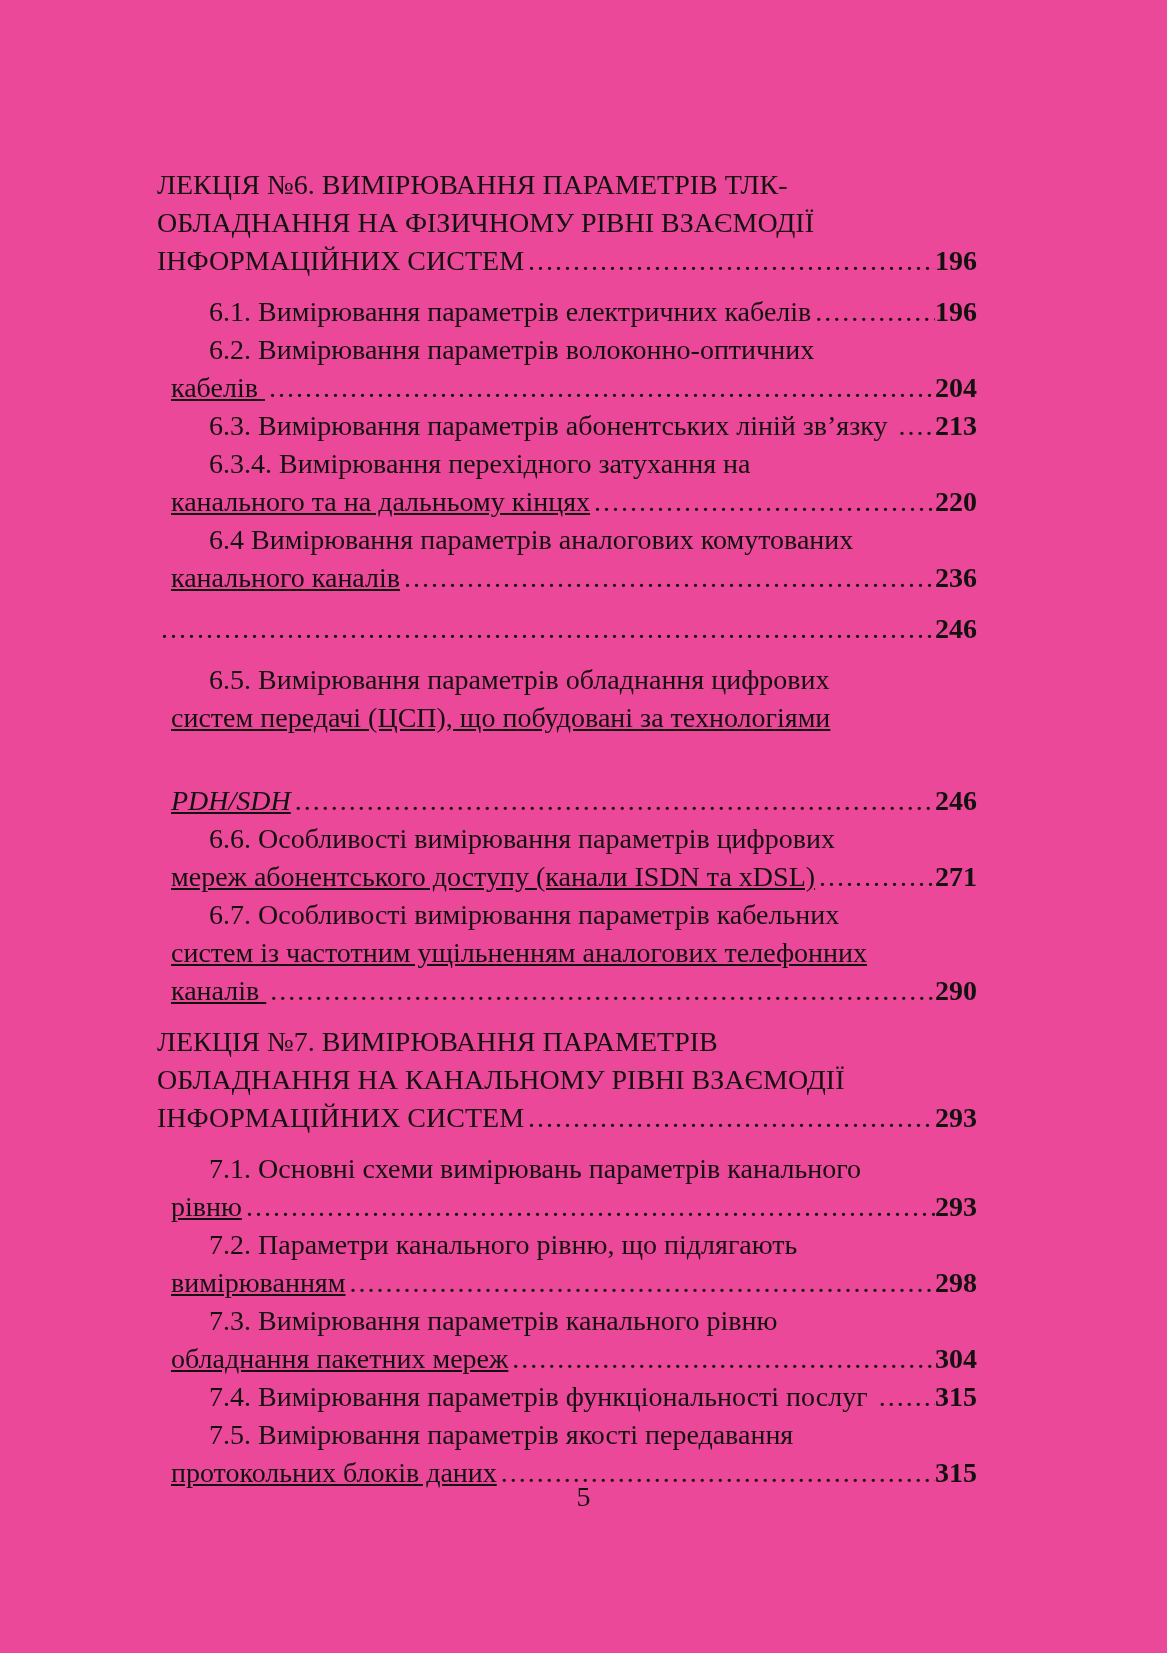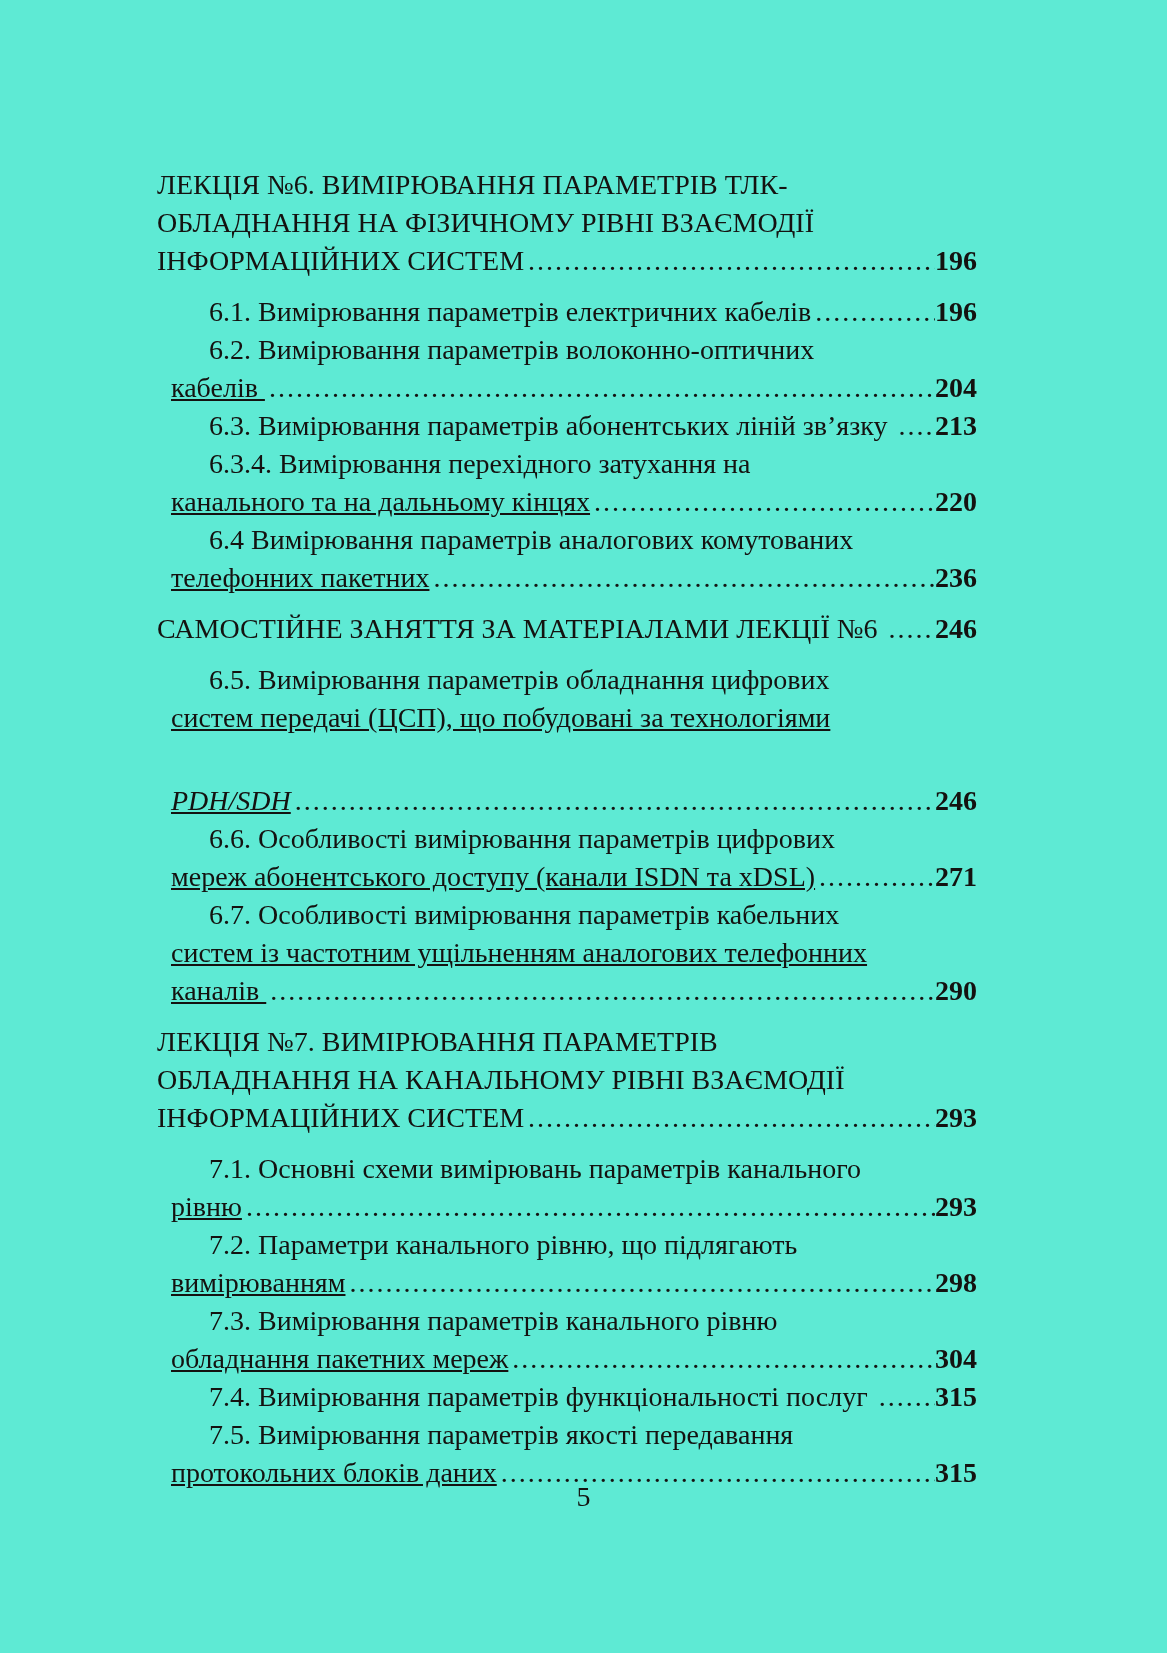--- a/index.html
+++ b/index.html
@@ -5,21 +5,21 @@
   html, body {
     margin: 0;
     padding: 0;
     background: #e8e8e8;
   }
   .page {
     position: relative;
     width: 1167px;
     height: 1653px;
     margin: 0 auto;
-    background: #5eead4;
+    background: #ec4899;
     color: #141210;
     font-family: "Liberation Serif", "DejaVu Serif", serif;
     overflow: hidden;
   }
   .toc {
     position: absolute;
     left: 157px;
     top: 153px;
     width: 820px;
   }
@@ -125,28 +125,27 @@
           <span class="text">канального та на дальньому кінцях</span>
           <span class="leader">........................................................................................................................................................................................................</span>
           <span class="pagenum">220</span>
         </div>
       </div>
       <div class="entry item">
         <div class="line first">
           <span class="text">6.4 Вимірювання параметрів аналогових комутованих</span>
         </div>
         <div class="line last">
-          <span class="text">телефонних пакетних</span>
+          <span class="text">канального каналів</span>
           <span class="leader">........................................................................................................................................................................................................</span>
           <span class="pagenum">236</span>
         </div>
       </div>
       <div class="entry chapter">
         <div class="line first last">
-          <span class="text">САМОСТІЙНЕ ЗАНЯТТЯ ЗА МАТЕРІАЛАМИ ЛЕКЦІЇ №6 </span>
           <span class="leader">........................................................................................................................................................................................................</span>
           <span class="pagenum">246</span>
         </div>
       </div>
       <div class="entry item">
         <div class="line first">
           <span class="text">6.5. Вимірювання параметрів обладнання цифрових</span>
         </div>
         <div class="line">
           <span class="text">систем передачі (ЦСП), що побудовані за технологіями</span>

